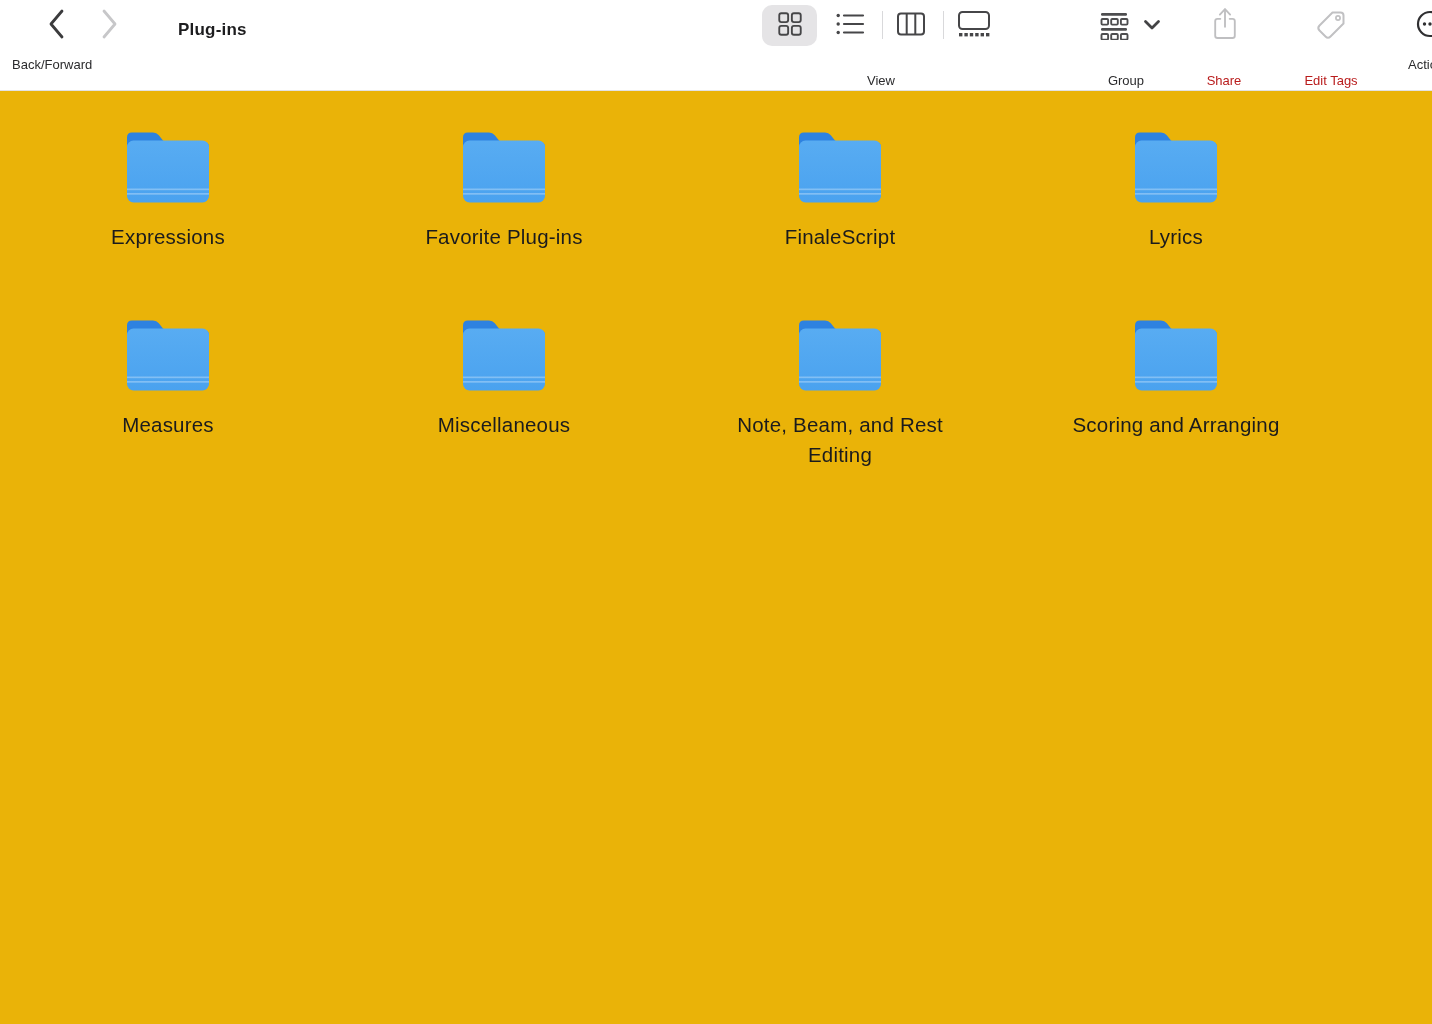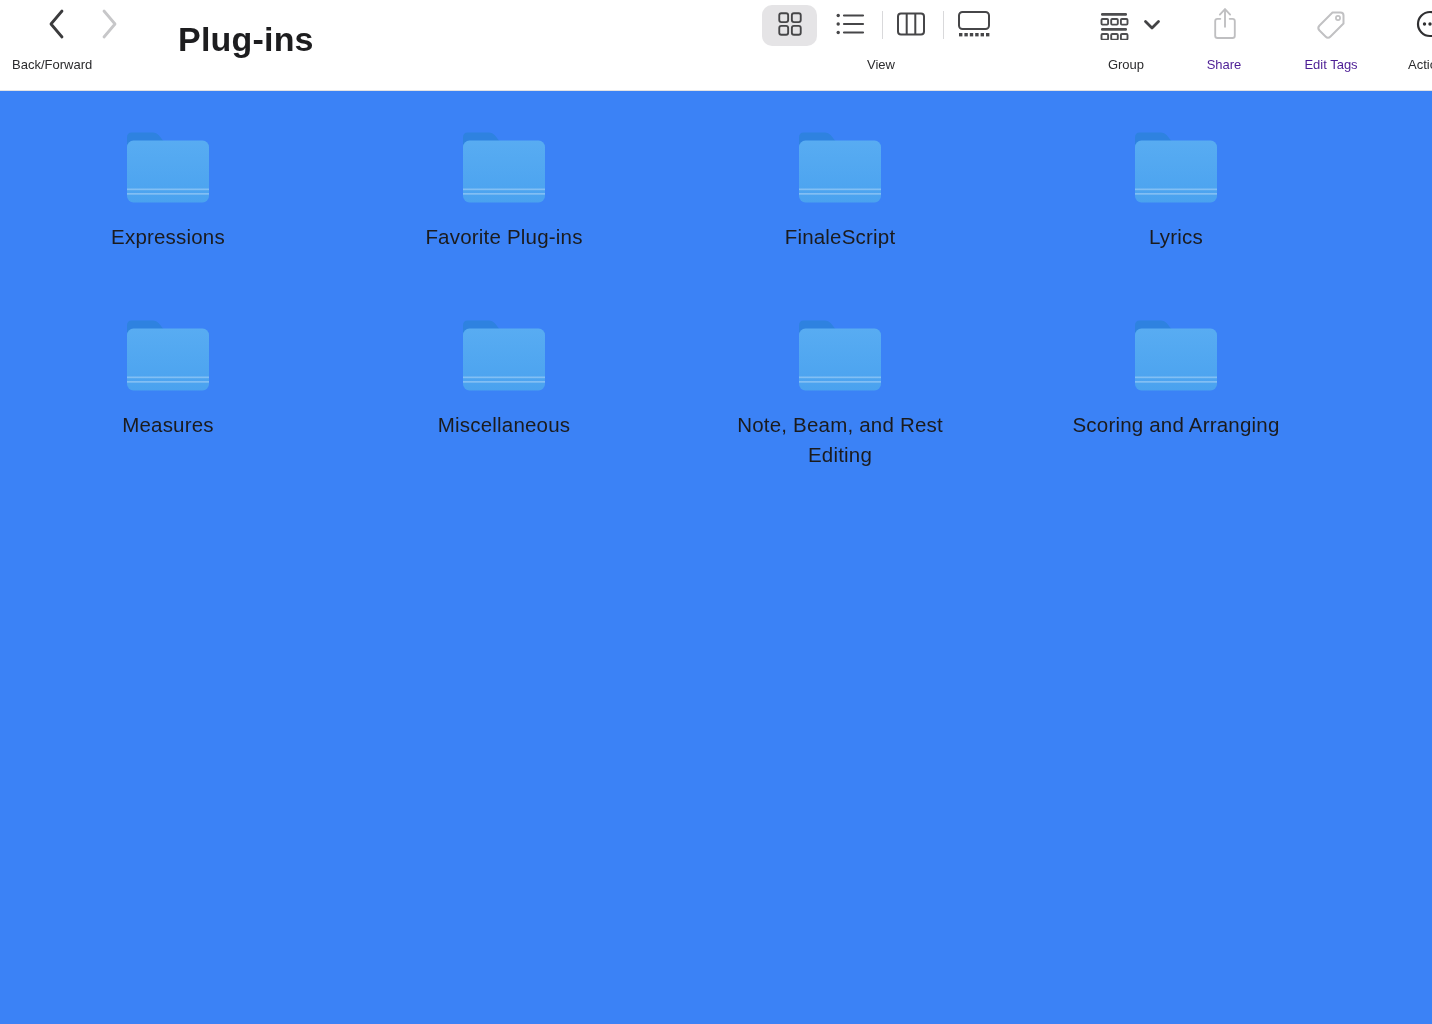--- a/index.html
+++ b/index.html
@@ -5,33 +5,33 @@
   * { margin:0; padding:0; box-sizing:border-box; }
   html,body { width:1432px; height:1024px; overflow:hidden; background:#ffffff;
     font-family:"Liberation Sans", sans-serif; }
   body { position:relative; }
 
   
   .toolbar { position:absolute; top:0; left:0; width:1432px; height:91px;
     background:#ffffff; border-bottom:1px solid #e2e2e4; }
   .tool-label { position:absolute; top:57px; font-size:13px; color:#2b2b2d;
     white-space:nowrap; }
-  .tool-label.centered { transform:translateX(-50%); }
-  .tool-label.disabled { color:#4c1d95; }
-  .window-title { position:absolute; left:178px; top:20px; font-size:34px;
+  .tool-label.centered { transform:translateX(-50%);margin-top:16px; }
+  .tool-label.disabled { color:#b91c1c; }
+  .window-title { position:absolute; left:178px; top:20px; font-size:17px;
     font-weight:700; color:#1d1d1f; letter-spacing:.2px; white-space:nowrap; }
 
   .icon-btn { position:absolute; background:none; border:none; padding:0;
     display:flex; align-items:center; justify-content:center; cursor:default; }
   .view-btn.selected { background:#e5e4e6; border-radius:10px; }
   .vsep { position:absolute; top:11px; width:1px; height:28px; background:#d9d9db; }
 
   
   .content { position:absolute; top:91px; left:0; width:1432px; height:933px;
-    background:#3b82f6; }
+    background:#eab308; }
   .folder-item { position:absolute; width:336px;
     left:calc(var(--col) * 336px); top:calc(19px + var(--row) * 188px);
     display:flex; flex-direction:column; align-items:center; }
   .folder-svg { width:90px; height:75px; margin-top:18px; display:block; }
   .folder-label { margin-top:19px; font-size:20.5px; line-height:30px;
     letter-spacing:.2px; color:#1b1b1d; text-align:center; max-width:240px; }
 
   .defs-holder { position:absolute; width:0; height:0; overflow:hidden; }
 </style>
 </head>

